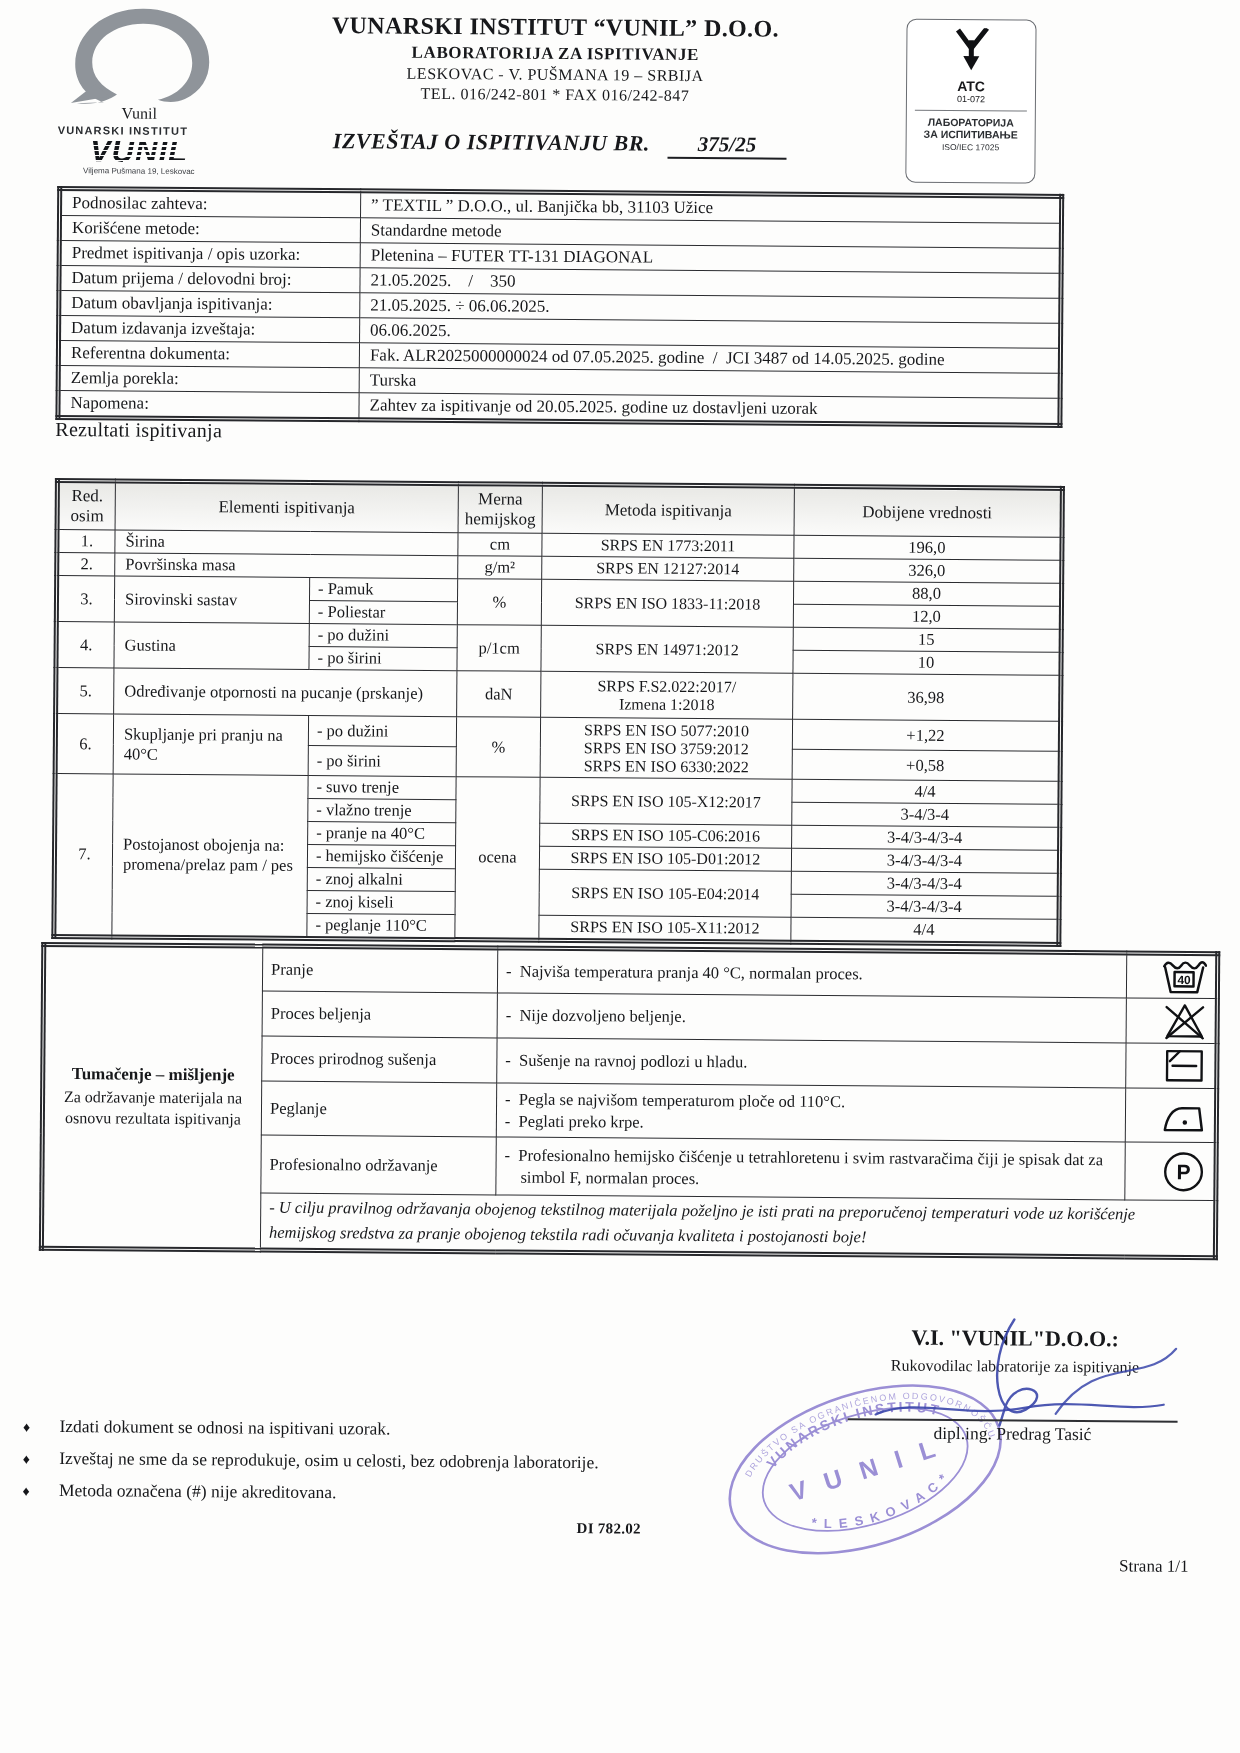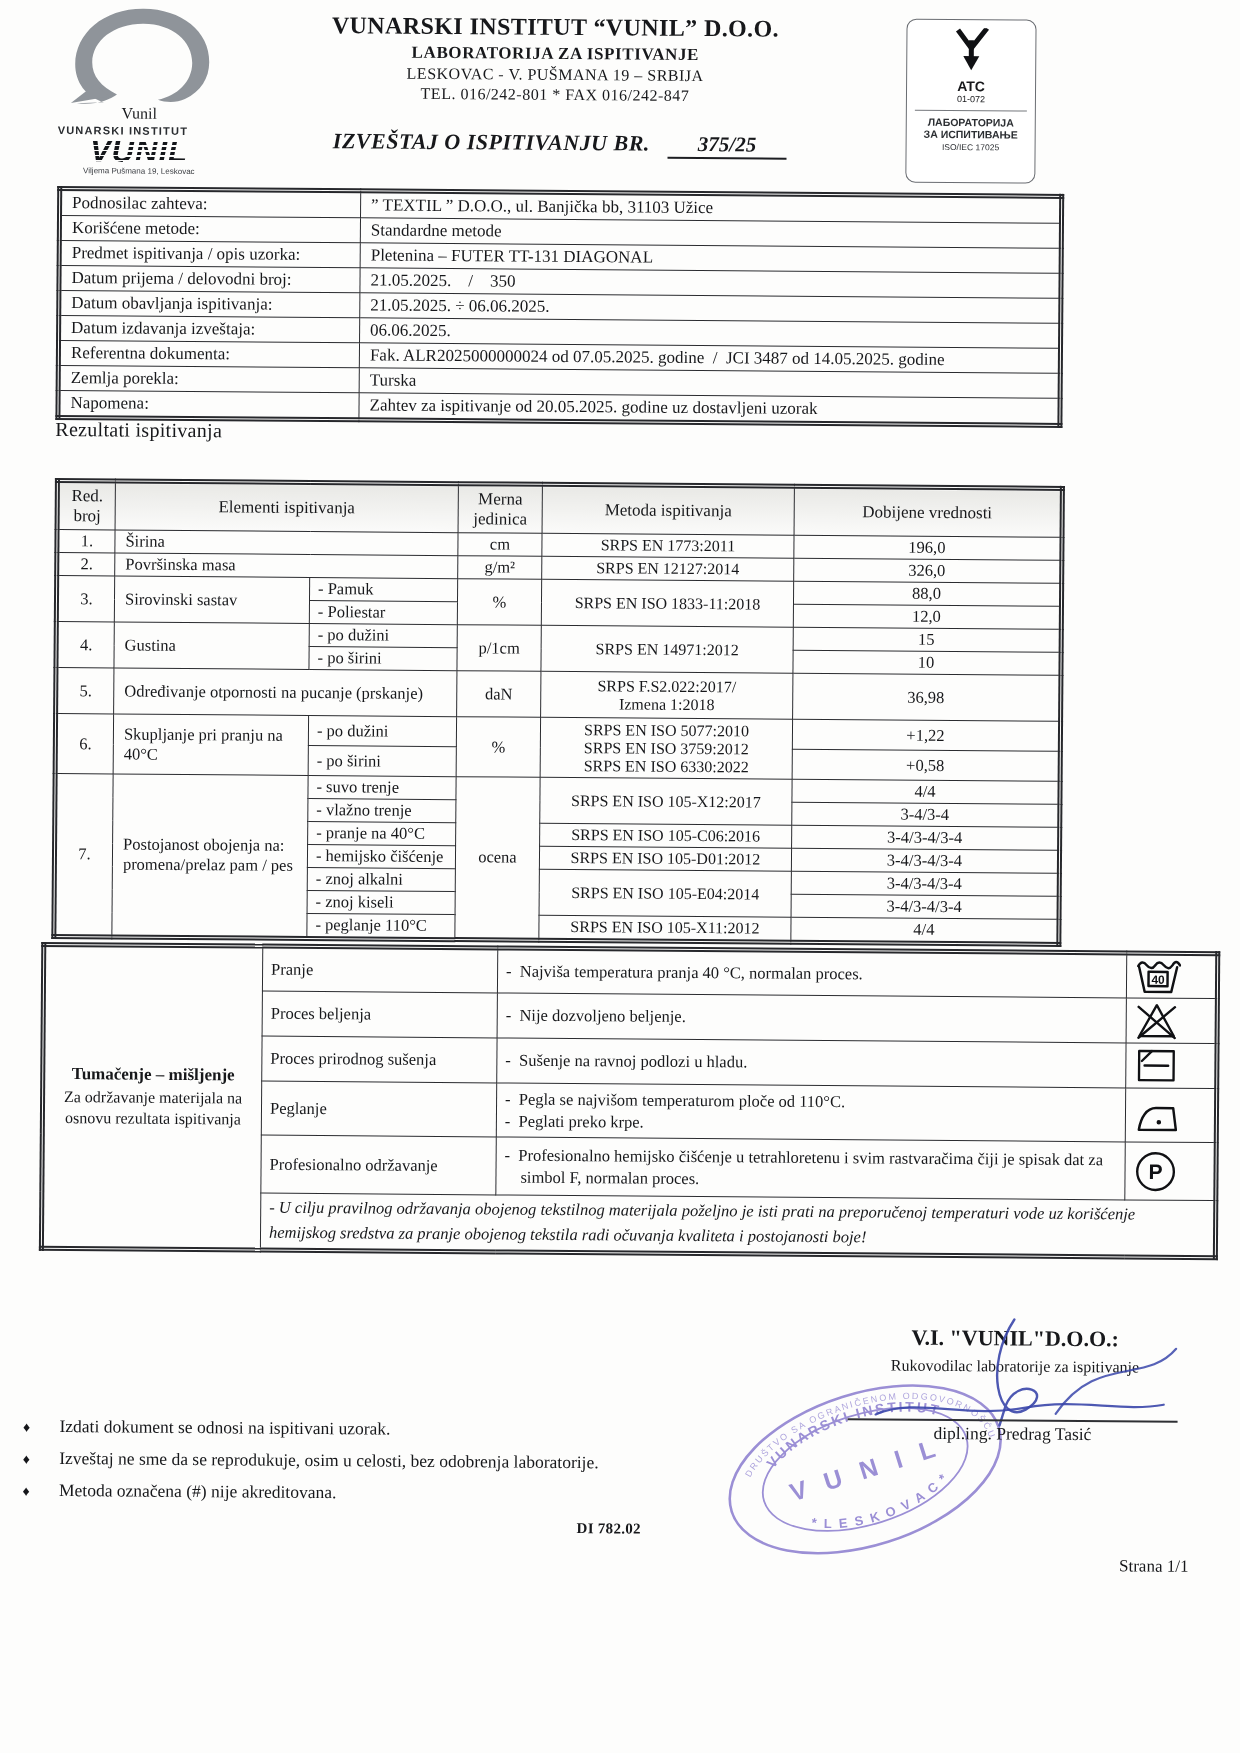--- a/index.html
+++ b/index.html
@@ -49,21 +49,21 @@
 
   
   .care-table{position:absolute;left:48px;top:942px;width:1118px;border-collapse:collapse;table-layout:fixed;border:5px double #27282c;}
   .care-table td{border:1.7px solid #2b2c30;font-size:16.5px;padding:2px 8px;vertical-align:middle;overflow:hidden;}
   .care-label{width:200px;text-align:center;vertical-align:middle;}
   .care-label .t1{font-weight:bold;font-size:17px;}
   .care-label .t2{font-size:16px;margin-top:2px;line-height:1.35;}
   .care-name{width:218px;}
   .care-desc{width:612px;padding-left:14px;}
   .care-desc .d{padding-left:16px;text-indent:-16px;line-height:1.3;white-space:pre-wrap;}
-  .care-icon-cell{width:72px;text-align:left;padding:2px 0;margin-top:31px;}
+  .care-icon-cell{width:72px;text-align:right;padding:2px 0;margin-top:31px;}
   .care-note{font-style:italic;font-size:17px;line-height:1.5;padding:6px 14px;white-space:pre-wrap;}
   .rowh1{height:44px;} .rowh2{height:44px;} .rowh3{height:44px;} .rowh4{height:54px;} .rowh5{height:58px;}
 
   svg.care-ic{display:inline-block;vertical-align:middle;}
   svg.care-ic *{stroke:#101114;fill:none;stroke-width:2.6;stroke-linecap:round;stroke-linejoin:round;}
   svg.care-ic text{stroke:none;fill:#101114;font-family:"Liberation Sans",sans-serif;font-weight:bold;}
   svg.care-ic .fil{fill:#101114;stroke:none;}
 
   
   .sig-company{position:absolute;left:830px;top:1318px;width:390px;text-align:center;font-size:22px;font-weight:bold;}
@@ -175,23 +175,23 @@
     <colgroup>
       <col style="width:58px">
           <col style="width:195px">
           <col style="width:148px">
       <col style="width:84px">
           <col style="width:252px">
           <col style="width:268px">
     </colgroup>
     <thead>
       <tr>
-        <th>Red. broj</th>
+        <th>Red. osim</th>
         <th colspan="2">Elementi ispitivanja</th>
-        <th>Merna jedinica</th>
+        <th>Merna hemijskog</th>
         <th>Metoda ispitivanja</th>
         <th>Dobijene vrednosti</th>
       </tr>
     </thead>
     <tbody>
       <tr>
         <td>1.</td>
         <td class="el" colspan="2">Širina</td>
         <td>cm</td>
         <td class="meth">SRPS EN 1773:2011</td>

